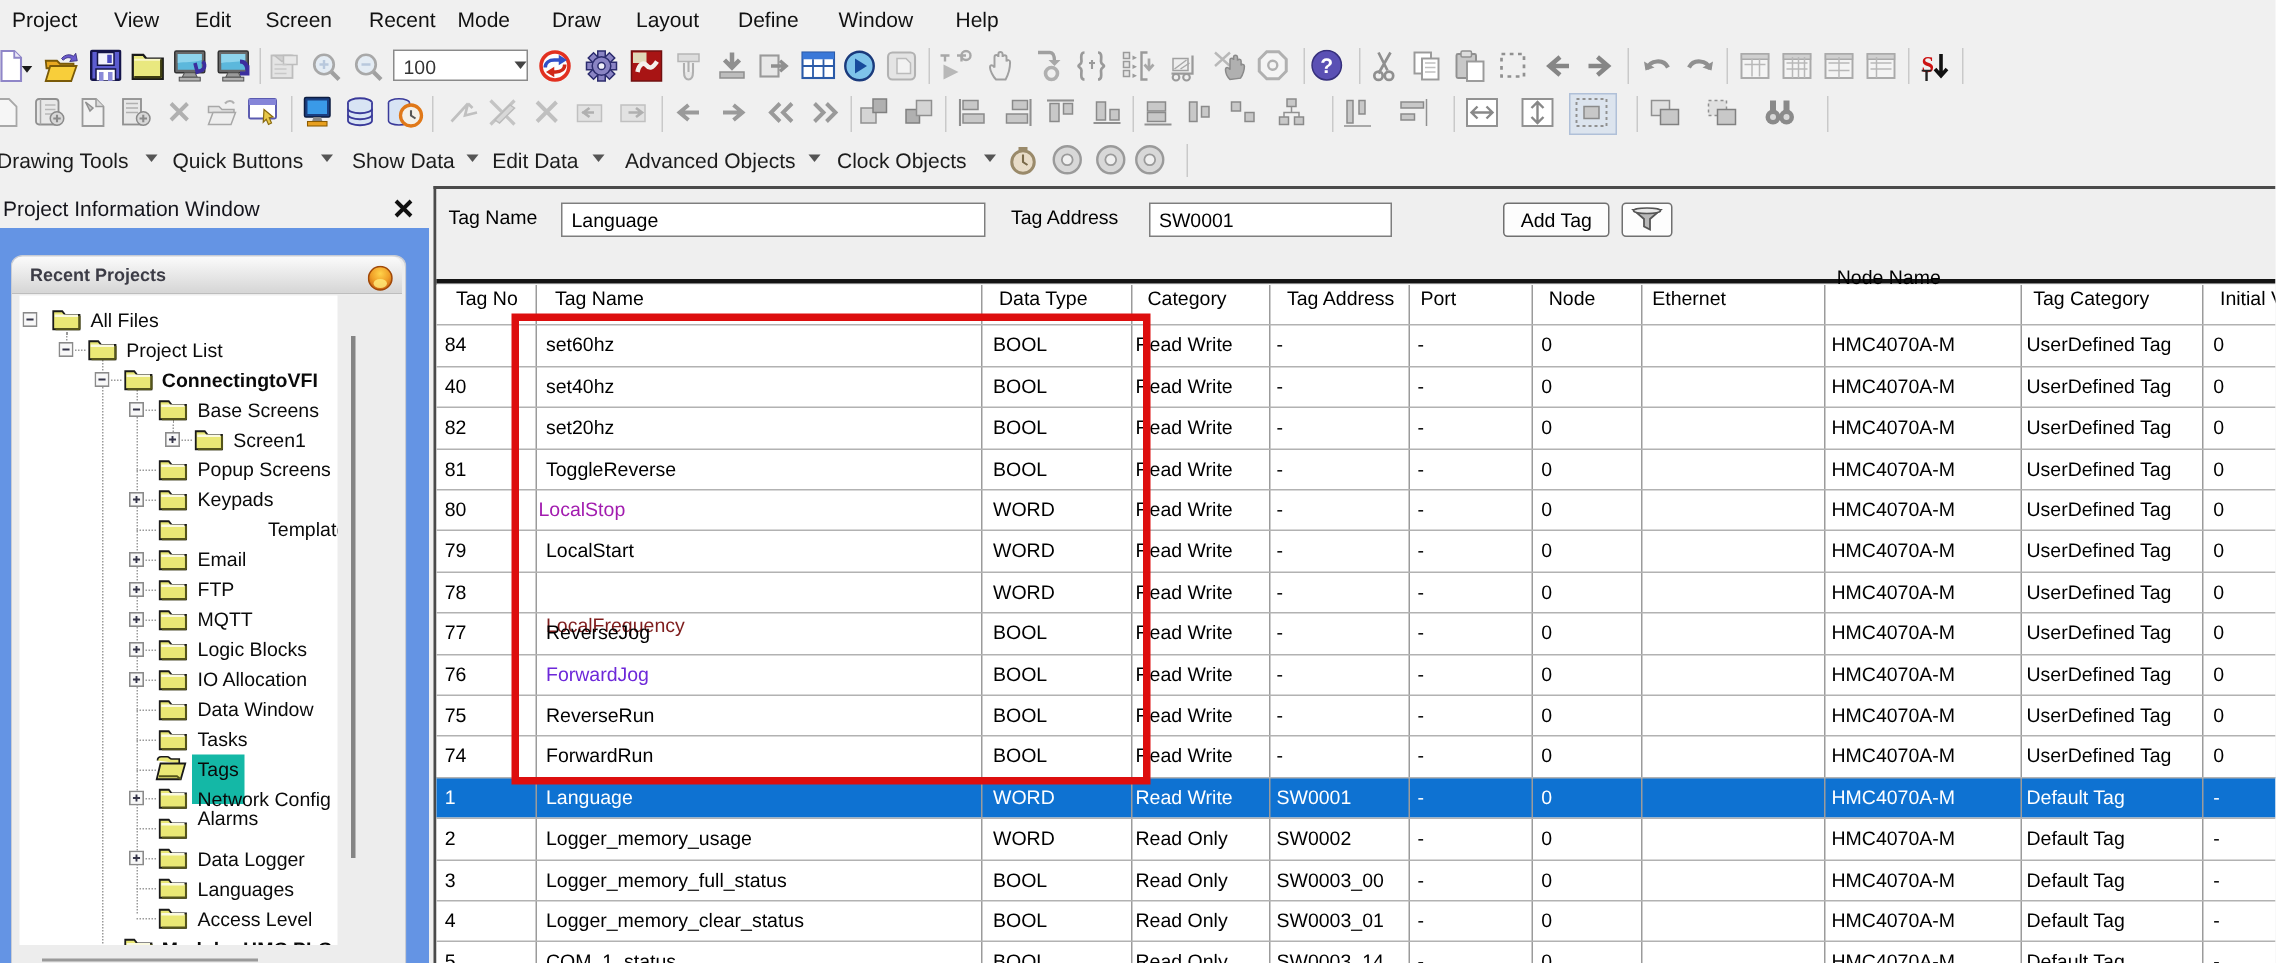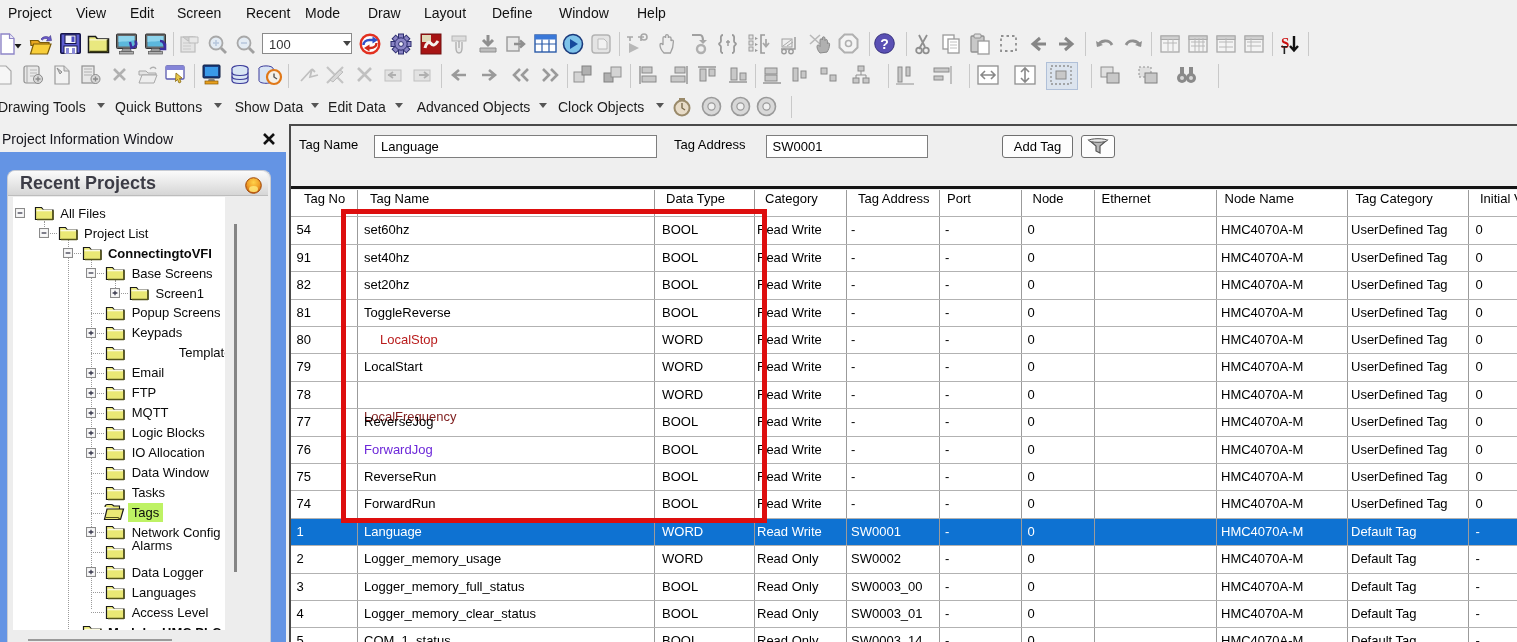--- a/index.html
+++ b/index.html
@@ -455,21 +455,21 @@
   </svg>
 <div class="tsep" style="left:791px;top:96px;height:22px"></div>
 
 <div class="abs" style="left:2px;top:127px;width:260px;height:25px;font-size:14px;color:#15151c;line-height:25px;white-space:nowrap">Project Information Window</div>
 <svg class="abs" style="left:262px;top:132px" width="14" height="14" viewBox="0 0 14 14">
     <path d="M2 2l10 10M12 2L2 12" stroke="#111" stroke-width="2.6"></path>
   </svg>
 <div class="abs" style="left:0;top:152px;width:285.5px;height:490px;background:#6494e4"></div>
 <div class="abs" style="left:7px;top:170px;width:262px;height:472px;background:#ededed;border-radius:8px 8px 0 0;border:1px solid #c8ccd4;border-bottom:none"></div>
 <div class="abs" style="left:8px;top:171px;width:260px;height:24px;border-radius:7px 7px 0 0;background:linear-gradient(#fbfbfb,#d6d6d6);border-bottom:1px solid #bdbdbd"></div>
-<div class="abs" style="left:20px;top:171px;height:24px;line-height:24px;font-size:18px;font-weight:bold;color:#3c3c46">Recent Projects</div>
+<div class="abs" style="left:20px;top:171px;height:24px;line-height:24px;font-size:12px;font-weight:bold;color:#3c3c46">Recent Projects</div>
 <svg class="abs" style="left:245px;top:177px" width="17" height="17" viewBox="0 0 17 17">
     <defs>
       <radialGradient id="ball" cx="50%" cy="30%" r="70%">
         <stop offset="0%" stop-color="#ffd24a"></stop>
         <stop offset="55%" stop-color="#f0a028"></stop>
         <stop offset="100%" stop-color="#c86010"></stop>
       </radialGradient>
     </defs>
     <circle cx="8.5" cy="8.5" r="7.8" fill="url(#ball)" stroke="#a04808" stroke-width="1"></circle>
     <ellipse cx="8.5" cy="12" rx="4.5" ry="3" fill="#ffe878" opacity="0.85"></ellipse>
@@ -629,21 +629,21 @@
       <path d="M2.5 6.5h15.5" stroke="#fbfae0" stroke-width="1.6"></path>
       <path d="M19 6.5v9M3 15.5h16" stroke="#55551a" stroke-width="1.4"></path>
     </svg>
 <div class="titem" style="left:115.2px;top:286.0px;height:19px;line-height:19px;padding:0 3.5px;">Tasks</div>
 <div class="abs" style="left:77.9px;top:315.5px;width:13.5px;height:0;border-top:1px dotted #9a9a9a"></div>
 <svg class="abs" style="left:90.4px;top:306.45000000000005px" width="22" height="18" viewBox="0 0 22 18">
       <path d="M2 4c0-1.5 1-2.5 2.5-2.5h4c1.5 0 1.5 1.5 3 1.5h5v3" fill="#eae875" stroke="#1a1a1a" stroke-width="1.1"></path>
       <path d="M1.5 16.5L4 6h16.5l-3 10.5z" fill="#eae875" stroke="#1a1a1a" stroke-width="1.2"></path>
       <path d="M17.5 16.5l-2.5-2h-12" fill="none" stroke="#55551a" stroke-width="1.2"></path>
     </svg>
-<div class="titem" style="left:115.2px;top:306.0px;height:19px;line-height:19px;padding:0 3.5px;background:#bef264;">Tags</div>
+<div class="titem" style="left:115.2px;top:306.0px;height:33px;line-height:19px;padding:0 3.5px;background:#14b8a6;">Tags</div>
 <div class="abs" style="left:84.4px;top:335.4px;width:7.0px;height:0;border-top:1px dotted #9a9a9a"></div>
 <svg class="abs" style="left:73.4px;top:330.4px" width="10" height="10" viewBox="0 0 9.5 9.5">
       <rect x="0.5" y="0.5" width="8.5" height="8.5" fill="#f8f8f8" stroke="#8a8a8a"></rect>
       <path d="M2.5 4.75h4.5M4.75 2.5v4.5" stroke="#36364a" stroke-width="1.2"></path>
     </svg>
 <svg class="abs" style="left:92.4px;top:326.4px" width="21" height="17" viewBox="0 0 21 17">
       <path d="M1.5 3.5h6l2 2.5h9.5v9.5H1.5z" fill="#eae875" stroke="#1a1a1a" stroke-width="1.2"></path>
       <path d="M2.5 6.5h15.5" stroke="#fbfae0" stroke-width="1.6"></path>
       <path d="M19 6.5v9M3 15.5h16" stroke="#55551a" stroke-width="1.4"></path>
     </svg>
@@ -708,21 +708,21 @@
 
 <div class="abs" style="left:290.7px;top:189.5px;width:1226.3px;height:452.5px;background:#fff"></div>
 <div class="hcell" style="left:304px;top:189px;height:19px;line-height:19px">Tag No</div>
 <div class="hcell" style="left:370px;top:189px;height:19px;line-height:19px">Tag Name</div>
 <div class="hcell" style="left:666px;top:189px;height:19px;line-height:19px">Data Type</div>
 <div class="hcell" style="left:765px;top:189px;height:19px;line-height:19px">Category</div>
 <div class="hcell" style="left:858px;top:189px;height:19px;line-height:19px">Tag Address</div>
 <div class="hcell" style="left:947px;top:189px;height:19px;line-height:19px">Port</div>
 <div class="hcell" style="left:1032.5px;top:189px;height:19px;line-height:19px">Node</div>
 <div class="hcell" style="left:1101.5px;top:189px;height:19px;line-height:19px">Ethernet</div>
-<div class="hcell" style="left:1224.5px;top:189px;height:19px;line-height:19px">Node Name</div>
+<div class="hcell" style="left:1224.5px;top:175px;height:19px;line-height:19px">Node Name</div>
 <div class="hcell" style="left:1355.5px;top:189px;height:19px;line-height:19px">Tag Category</div>
 <div class="hcell" style="left:1480px;top:189px;height:19px;line-height:19px">Initial Value</div>
 <div class="abs" style="left:290.7px;top:517.7px;width:1226.3px;height:27.4px;background:#0e72d2"></div>
 <div class="vline" style="left:357px;top:189.5px;height:452.5px"></div>
 <div class="vline" style="left:654px;top:189.5px;height:452.5px"></div>
 <div class="vline" style="left:753.5px;top:189.5px;height:452.5px"></div>
 <div class="vline" style="left:846px;top:189.5px;height:452.5px"></div>
 <div class="vline" style="left:939px;top:189.5px;height:452.5px"></div>
 <div class="vline" style="left:1020.5px;top:189.5px;height:452.5px"></div>
 <div class="vline" style="left:1093.5px;top:189.5px;height:452.5px"></div>
@@ -738,31 +738,31 @@
 <div class="abs" style="left:290.7px;top:380.7px;width:1226.3px;height:1px;background:#b2b2b2"></div>
 <div class="abs" style="left:290.7px;top:408.1px;width:1226.3px;height:1px;background:#b2b2b2"></div>
 <div class="abs" style="left:290.7px;top:435.5px;width:1226.3px;height:1px;background:#b2b2b2"></div>
 <div class="abs" style="left:290.7px;top:462.9px;width:1226.3px;height:1px;background:#b2b2b2"></div>
 <div class="abs" style="left:290.7px;top:490.3px;width:1226.3px;height:1px;background:#b2b2b2"></div>
 <div class="abs" style="left:290.7px;top:517.7px;width:1226.3px;height:1px;background:#b2b2b2"></div>
 <div class="abs" style="left:290.7px;top:545.1px;width:1226.3px;height:1px;background:#b2b2b2"></div>
 <div class="abs" style="left:290.7px;top:572.5px;width:1226.3px;height:1px;background:#b2b2b2"></div>
 <div class="abs" style="left:290.7px;top:599.9px;width:1226.3px;height:1px;background:#b2b2b2"></div>
 <div class="abs" style="left:290.7px;top:627.3px;width:1226.3px;height:1px;background:#b2b2b2"></div>
-<div class="cell" style="left:296.5px;top:216.3px;height:27.4px;line-height:27.4px;color:#000">54</div>
+<div class="cell" style="left:296.5px;top:216.3px;height:27.4px;line-height:27.4px;color:#000">84</div>
 <div class="cell" style="left:364px;top:216.3px;height:27.4px;line-height:27.4px;color:#000">set60hz</div>
 <div class="cell" style="left:662px;top:216.3px;height:27.4px;line-height:27.4px;color:#000">BOOL</div>
 <div class="cell" style="left:757px;top:216.3px;height:27.4px;line-height:27.4px;color:#000">Read Write</div>
 <div class="cell" style="left:851px;top:216.3px;height:27.4px;line-height:27.4px;color:#000">-</div>
 <div class="cell" style="left:945px;top:216.3px;height:27.4px;line-height:27.4px;color:#000">-</div>
 <div class="cell" style="left:1027.5px;top:216.3px;height:27.4px;line-height:27.4px;color:#000">0</div>
 <div class="cell" style="left:1221px;top:216.3px;height:27.4px;line-height:27.4px;color:#000">HMC4070A-M</div>
 <div class="cell" style="left:1351px;top:216.3px;height:27.4px;line-height:27.4px;color:#000">UserDefined Tag</div>
 <div class="cell" style="left:1475.5px;top:216.3px;height:27.4px;line-height:27.4px;color:#000">0</div>
-<div class="cell" style="left:296.5px;top:243.7px;height:27.4px;line-height:27.4px;color:#000">91</div>
+<div class="cell" style="left:296.5px;top:243.7px;height:27.4px;line-height:27.4px;color:#000">40</div>
 <div class="cell" style="left:364px;top:243.7px;height:27.4px;line-height:27.4px;color:#000">set40hz</div>
 <div class="cell" style="left:662px;top:243.7px;height:27.4px;line-height:27.4px;color:#000">BOOL</div>
 <div class="cell" style="left:757px;top:243.7px;height:27.4px;line-height:27.4px;color:#000">Read Write</div>
 <div class="cell" style="left:851px;top:243.7px;height:27.4px;line-height:27.4px;color:#000">-</div>
 <div class="cell" style="left:945px;top:243.7px;height:27.4px;line-height:27.4px;color:#000">-</div>
 <div class="cell" style="left:1027.5px;top:243.7px;height:27.4px;line-height:27.4px;color:#000">0</div>
 <div class="cell" style="left:1221px;top:243.7px;height:27.4px;line-height:27.4px;color:#000">HMC4070A-M</div>
 <div class="cell" style="left:1351px;top:243.7px;height:27.4px;line-height:27.4px;color:#000">UserDefined Tag</div>
 <div class="cell" style="left:1475.5px;top:243.7px;height:27.4px;line-height:27.4px;color:#000">0</div>
 <div class="cell" style="left:296.5px;top:271.1px;height:27.4px;line-height:27.4px;color:#000">82</div>
@@ -779,21 +779,21 @@
 <div class="cell" style="left:364px;top:298.5px;height:27.4px;line-height:27.4px;color:#000">ToggleReverse</div>
 <div class="cell" style="left:662px;top:298.5px;height:27.4px;line-height:27.4px;color:#000">BOOL</div>
 <div class="cell" style="left:757px;top:298.5px;height:27.4px;line-height:27.4px;color:#000">Read Write</div>
 <div class="cell" style="left:851px;top:298.5px;height:27.4px;line-height:27.4px;color:#000">-</div>
 <div class="cell" style="left:945px;top:298.5px;height:27.4px;line-height:27.4px;color:#000">-</div>
 <div class="cell" style="left:1027.5px;top:298.5px;height:27.4px;line-height:27.4px;color:#000">0</div>
 <div class="cell" style="left:1221px;top:298.5px;height:27.4px;line-height:27.4px;color:#000">HMC4070A-M</div>
 <div class="cell" style="left:1351px;top:298.5px;height:27.4px;line-height:27.4px;color:#000">UserDefined Tag</div>
 <div class="cell" style="left:1475.5px;top:298.5px;height:27.4px;line-height:27.4px;color:#000">0</div>
 <div class="cell" style="left:296.5px;top:325.9px;height:27.4px;line-height:27.4px;color:#000">80</div>
-<div class="cell" style="left:380px;top:325.9px;height:27.4px;line-height:27.4px;color:#b91c1c">LocalStop</div>
+<div class="cell" style="left:359px;top:325.9px;height:27.4px;line-height:27.4px;color:#a21caf">LocalStop</div>
 <div class="cell" style="left:662px;top:325.9px;height:27.4px;line-height:27.4px;color:#000">WORD</div>
 <div class="cell" style="left:757px;top:325.9px;height:27.4px;line-height:27.4px;color:#000">Read Write</div>
 <div class="cell" style="left:851px;top:325.9px;height:27.4px;line-height:27.4px;color:#000">-</div>
 <div class="cell" style="left:945px;top:325.9px;height:27.4px;line-height:27.4px;color:#000">-</div>
 <div class="cell" style="left:1027.5px;top:325.9px;height:27.4px;line-height:27.4px;color:#000">0</div>
 <div class="cell" style="left:1221px;top:325.9px;height:27.4px;line-height:27.4px;color:#000">HMC4070A-M</div>
 <div class="cell" style="left:1351px;top:325.9px;height:27.4px;line-height:27.4px;color:#000">UserDefined Tag</div>
 <div class="cell" style="left:1475.5px;top:325.9px;height:27.4px;line-height:27.4px;color:#000">0</div>
 <div class="cell" style="left:296.5px;top:353.3px;height:27.4px;line-height:27.4px;color:#000">79</div>
 <div class="cell" style="left:364px;top:353.3px;height:27.4px;line-height:27.4px;color:#000">LocalStart</div>

